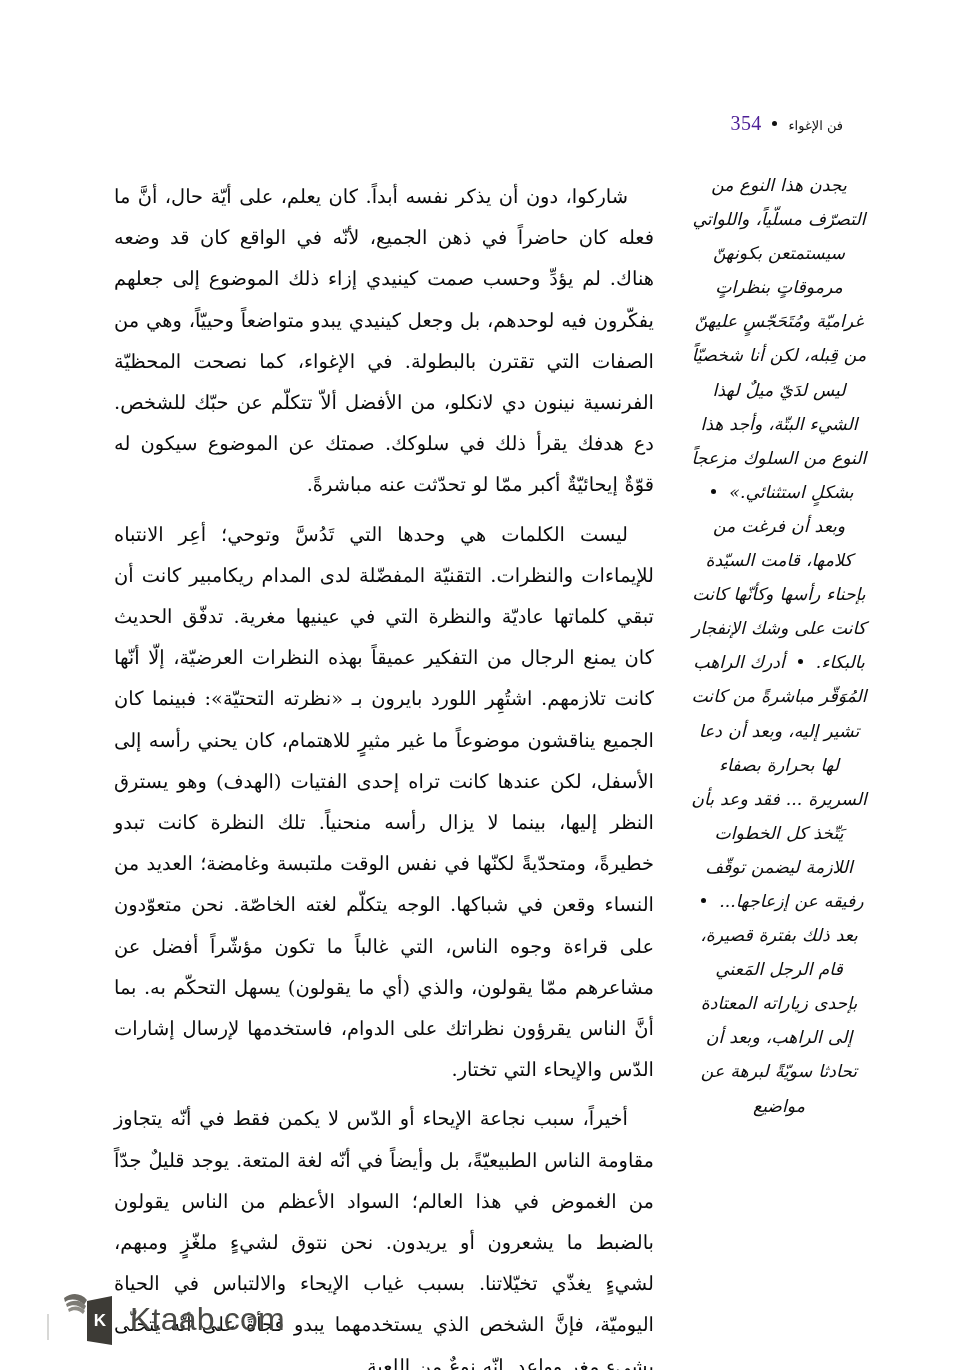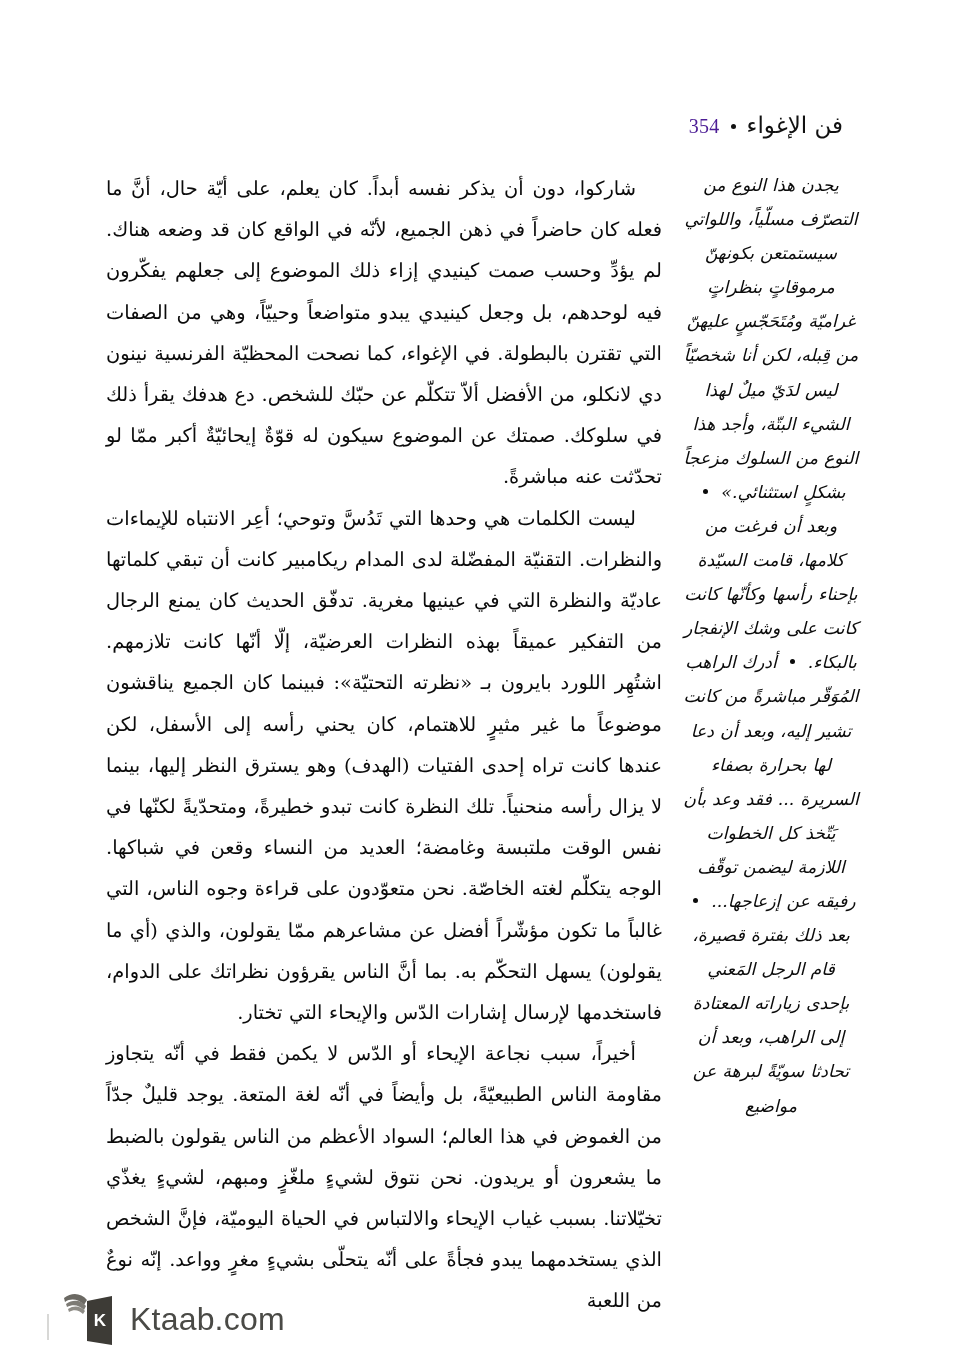--- a/index.html
+++ b/index.html
@@ -24,21 +24,21 @@
     top: 112px;
     right: 112px;
     display: flex;
     flex-direction: row;
     align-items: baseline;
     gap: 11px;
     direction: rtl;
   }
   .running-head .book-title {
     font-family: "DejaVu Serif", "Liberation Serif", serif;
-    font-size: 23px;
+    font-size: 13px;
     letter-spacing: 0px;
     color: #111;
   }
   .running-head .sep-dot {
     width: 5px;
     height: 5px;
     border-radius: 50%;
     background: #111;
     display: inline-block;
     transform: translateY(-4px);
@@ -54,34 +54,34 @@
   .body-column {
     position: absolute;
     top: 168px;
     right: 293px;          
     width: 556px;
     direction: rtl;
     text-align: justify;
     text-align-last: right;
   }
   .body-column p {
-    margin: 0;
+    margin: 8px;
     font-family: "DejaVu Serif", "Liberation Serif", serif;
     font-size: 19.4px;
     line-height: 41.2px;
     color: #0b0b0b;
     text-indent: 26px;
     word-spacing: 0.5px;
   }
 
   
   .margin-note {
     position: absolute;
     top: 168px;
-    right: 96px;
+    right: 88px;
     width: 176px;
     direction: rtl;
     text-align: center;
     margin-left: 36px;
   }
   .margin-note p {
     margin: 0;
     font-family: "DejaVu Serif", "Liberation Serif", serif;
     font-style: italic;
     font-size: 17.3px;

